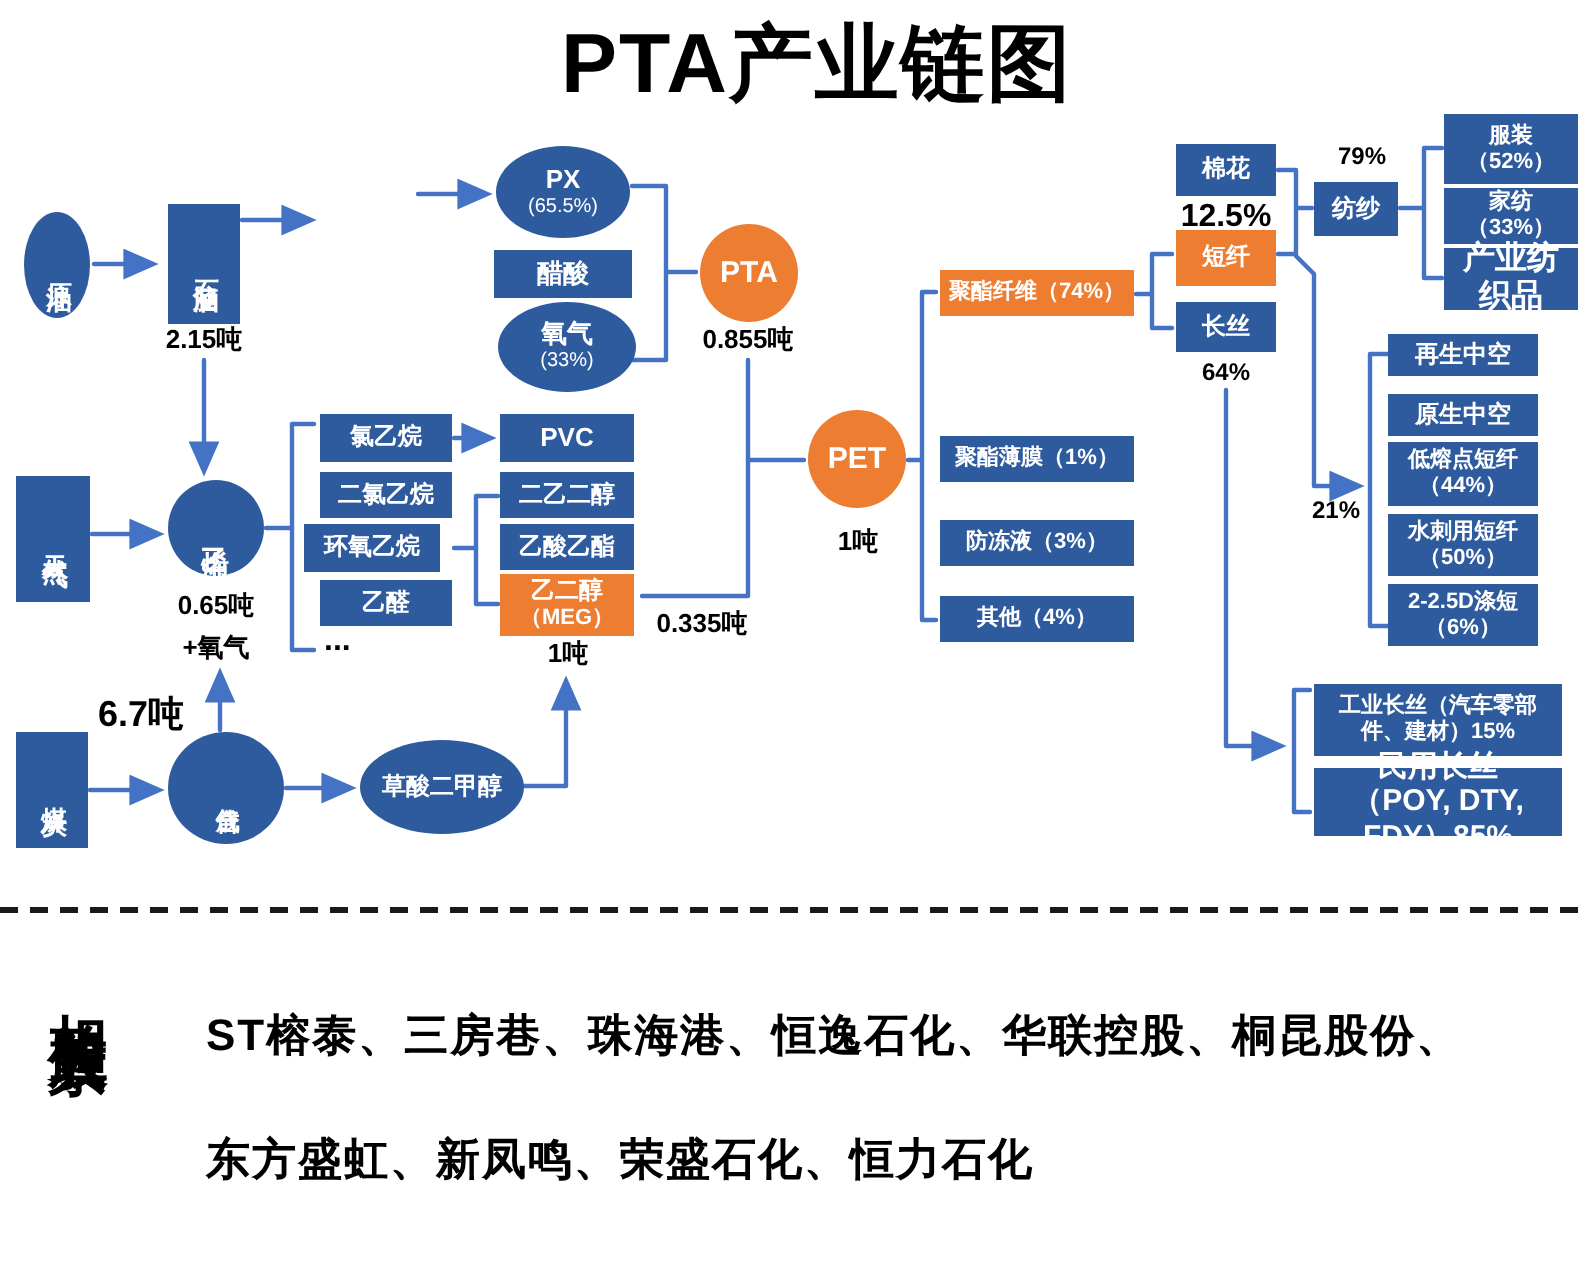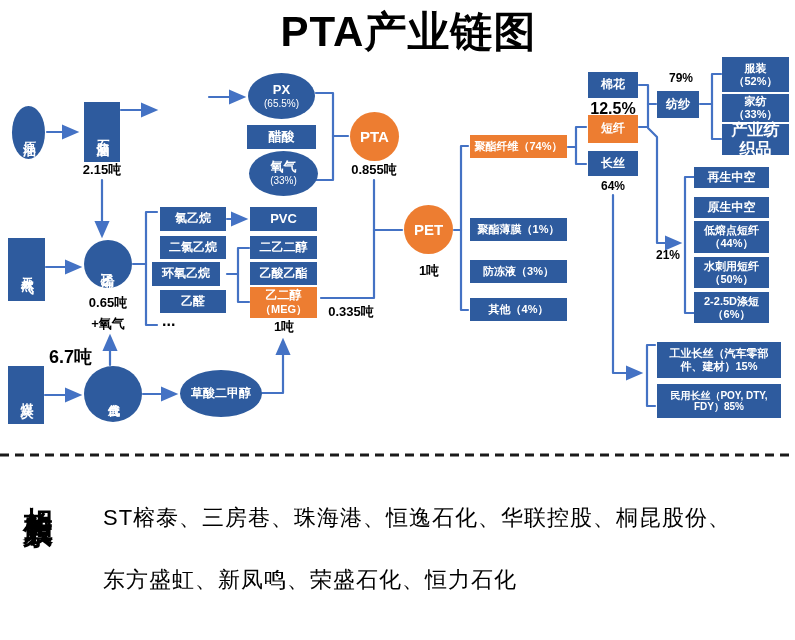--- a/index.html
+++ b/index.html
@@ -13,21 +13,21 @@
   .ellipse{border-radius:50%;}
   .col{flex-direction:column;text-align:center;}
   .vtext{writing-mode:vertical-rl;text-orientation:upright;letter-spacing:2px;}
   .sub{font-size:10px;font-weight:normal;}
   .lbl{position:absolute;color:#000;font-weight:bold;text-align:center;line-height:1.1;
        font-family:"Liberation Sans","DejaVu Sans",sans-serif;}
   .title{position:absolute;left:0;top:4px;width:795px;text-align:center;color:#000;
          font-size:42px;font-weight:900;text-indent:22px;letter-spacing:1px;}
   .footer-head{position:absolute;left:18px;top:482px;width:40px;color:#000;font-weight:900;
                font-size:30px;writing-mode:vertical-rl;text-orientation:upright;letter-spacing:5px;}
-  .stocks{position:absolute;left:103px;width:685px;color:#000;font-size:22px;font-weight:400;
+  .stocks{position:absolute;left:103px;width:685px;color:#000;font-size:22px;font-weight:700;
           letter-spacing:1px;}
 </style>
 </head>
 <body>
 
 <div id="stage">
 
   <svg id="connectors" width="795" height="640" viewBox="0 0 795 640">
     <defs>
       <marker id="ah" markerWidth="9" markerHeight="8" refX="6.5" refY="3.5" orient="auto">
@@ -136,19 +136,19 @@
   <div class="node blue" style="left:722px;top:124px;width:67px;height:31px;font-size:16px;padding:0 9px;">产业纺织品</div>
 
   <div class="lbl" style="left:648px;top:249px;width:40px;font-size:12px;">21%</div>
   <div class="node blue" style="left:694px;top:167px;width:75px;height:21px;font-size:12px;">再生中空</div>
   <div class="node blue" style="left:694px;top:197px;width:75px;height:21px;font-size:12px;">原生中空</div>
   <div class="node blue" style="left:694px;top:221px;width:75px;height:32px;font-size:11px;padding:0 6px;">低熔点短纤（44%）</div>
   <div class="node blue" style="left:694px;top:257px;width:75px;height:31px;font-size:11px;padding:0 6px;">水刺用短纤（50%）</div>
   <div class="node blue" style="left:694px;top:292px;width:75px;height:31px;font-size:11px;padding:15px 6px;">2-2.5D涤短（6%）</div>
 
   <div class="node blue" style="left:657px;top:342px;width:124px;height:36px;font-size:11px;padding:0 8px;">工业长丝（汽车零部件、建材）15%</div>
-  <div class="node blue" style="left:657px;top:384px;width:124px;height:34px;font-size:10px;padding:0 8px;">民用长丝（POY, DTY, FDY）85%</div>
+  <div class="node blue" style="left:657px;top:384px;width:124px;height:34px;font-size:15px;padding:0 8px;">民用长丝（POY, DTY, FDY）85%</div>
 
   <div class="footer-head">相关股票</div>
   <div class="stocks" style="top:503px;">ST榕泰、三房巷、珠海港、恒逸石化、华联控股、桐昆股份、</div>
   <div class="stocks" style="top:565px;">东方盛虹、新凤鸣、荣盛石化、恒力石化</div>
 
 </div>
 
 </body></html>

